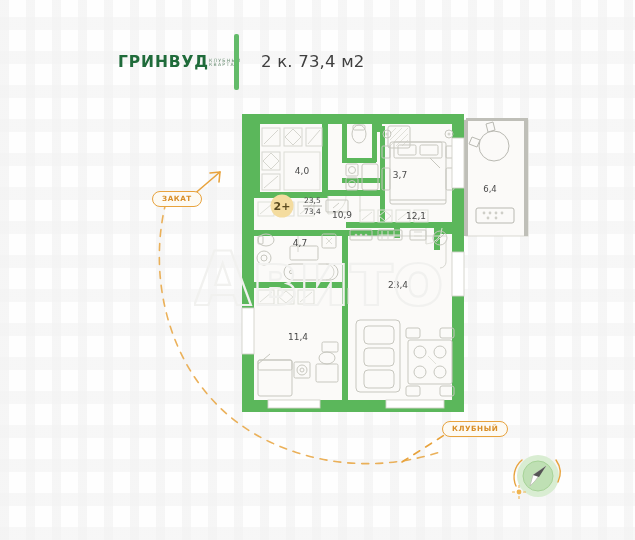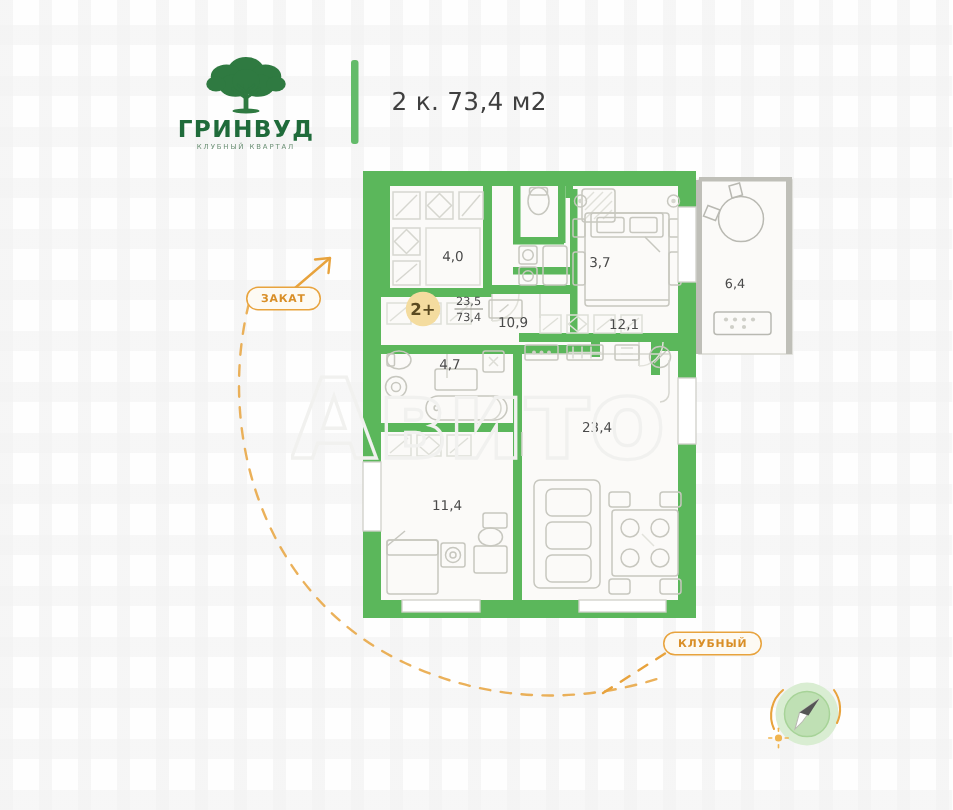--- a/index.html
+++ b/index.html
@@ -15,21 +15,21 @@
   .bg-pattern{
     position:absolute;inset:0;
     background:
       repeating-linear-gradient(90deg, rgba(243,243,243,.75) 0 9px, rgba(255,255,255,0) 9px 26px),
       repeating-linear-gradient(0deg, rgba(245,245,245,.8) 0 13px, rgba(255,255,255,0) 13px 34px);
     pointer-events:none;
   }
 
   
   .header{position:absolute;left:118px;top:34px;display:flex;align-items:center;}
-  .logo-block{width:92px;display:flex;flex-direction:column;align-items:center;}
+  .logo-block{width:92px;display:flex;flex-direction:row;align-items:center;}
   .tree{width:62px;height:44px;display:block;}
   .logo-name{
     font-family:"DejaVu Sans", sans-serif;
     font-weight:700;font-size:15.5px;letter-spacing:.9px;color:#1f6b3a;
     margin-top:1px;line-height:1;
   }
   .logo-sub{
     font-family:"DejaVu Sans", sans-serif;
     font-size:4.6px;letter-spacing:1.25px;color:#6b8f74;margin-top:2.5px;line-height:1;
   }
@@ -56,21 +56,21 @@
   .badge{
     position:absolute;
     border:1.3px solid #e8a33d;border-radius:11px;
     background:#fdfaf3;
     color:#d98f28;
     font-family:"DejaVu Sans", sans-serif;
     font-weight:700;font-size:7.2px;letter-spacing:.55px;
     padding:3px 9px 3.5px;line-height:1;
     white-space:nowrap;
   }
-  .badge-zakat{left:164px;top:191px;}
+  .badge-zakat{left:152px;top:191px;}
   .badge-rassvet{left:442px;top:421px;}
 
   .arc{position:absolute;left:140px;top:180px;width:330px;height:290px;pointer-events:none;}
   .arrow-zakat{position:absolute;left:188px;top:166px;width:40px;height:32px;pointer-events:none;}
   .dash-rassvet{position:absolute;left:400px;top:430px;width:70px;height:34px;pointer-events:none;}
 
   .compass{position:absolute;left:508px;top:448px;width:58px;height:58px;}
 </style>
 </head>
 <body>

